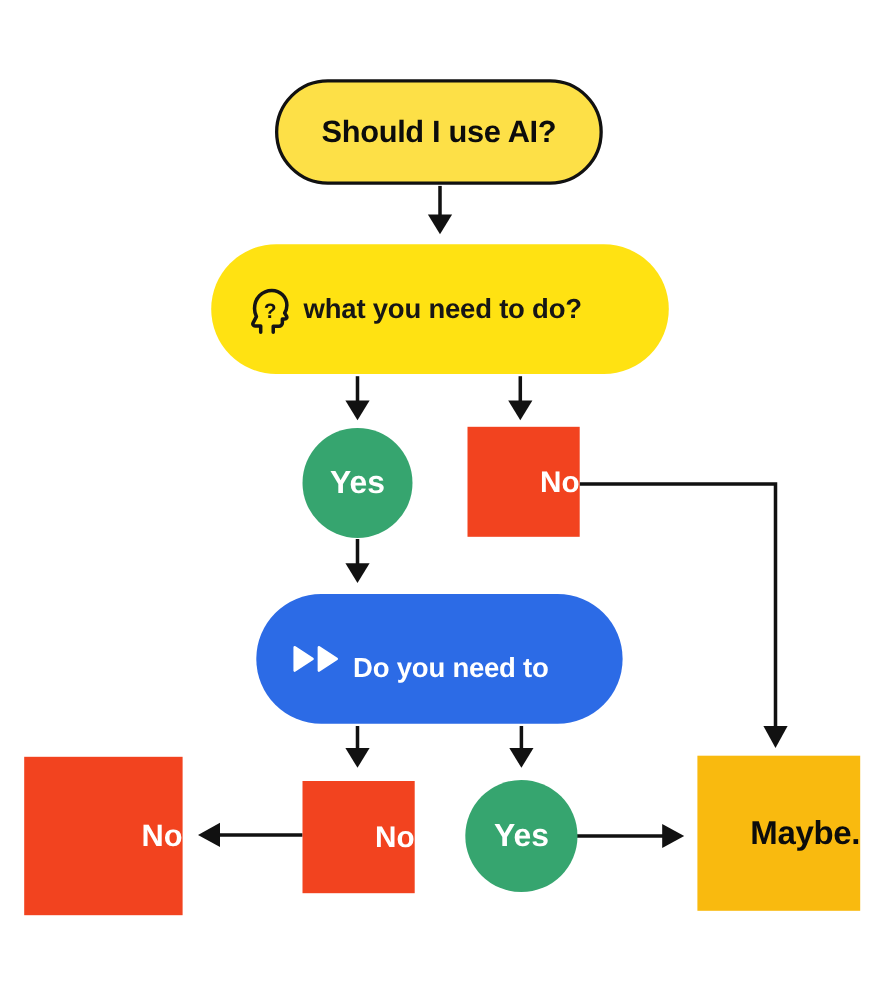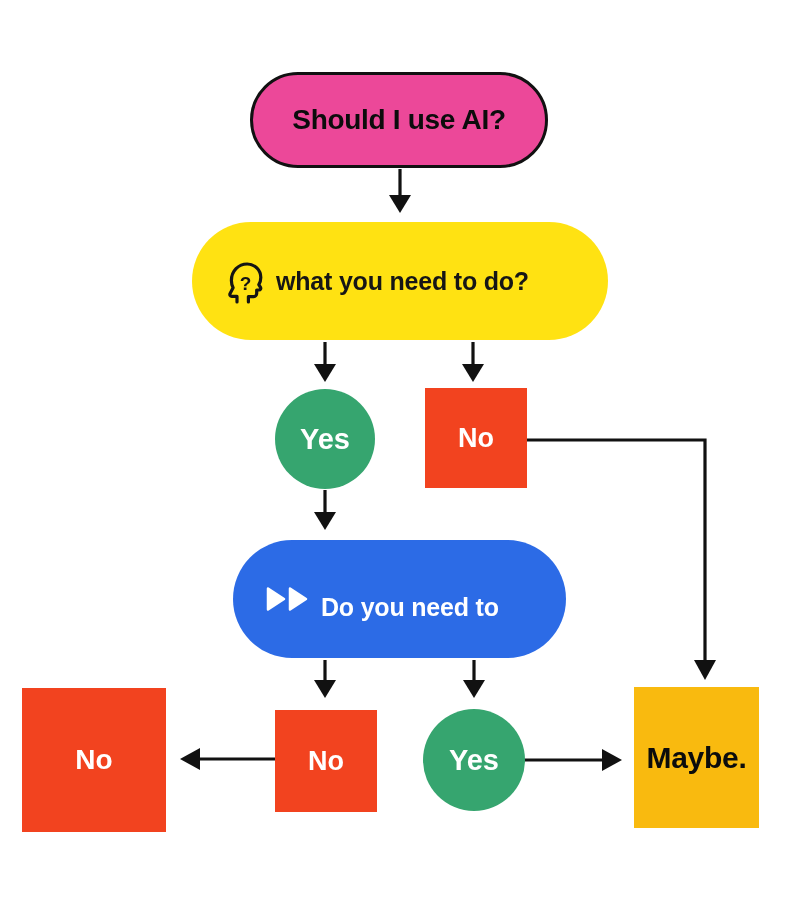--- a/index.html
+++ b/index.html
@@ -17,21 +17,21 @@
   body{
     width:800px;height:900px;
     font-family:"Liberation Sans","DejaVu Sans",sans-serif;
     position:relative;overflow:hidden;
   }
   .canvas{position:absolute;left:0;top:0;width:800px;height:900px;background:var(--c-bg);}
   .connectors{position:absolute;left:0;top:0;width:800px;height:900px;pointer-events:none;}
   .node{position:absolute;display:flex;align-items:center;justify-content:center;}
   .pill-start{
     left:250px;top:72px;width:298px;height:96px;
-    background:#ec4899;border:3px solid var(--c-line);border-radius:48px;
+    background:#fde047;border:3px solid var(--c-line);border-radius:48px;
     font-size:28px;font-weight:800;color:#0c0c0c;letter-spacing:-0.3px;
   }
   .pill-q{border-radius:59px;justify-content:flex-start;}
   .pill-q1{
     left:192px;top:222px;width:416px;height:118px;
     background:var(--c-yellow);padding-left:26px;
   }
   .pill-q2{
     left:233px;top:540px;width:333px;height:118px;
     background:var(--c-blue);padding-left:32px;
@@ -41,27 +41,27 @@
   .pill-q1 .q-text span{color:var(--c-ink);}
   .pill-q2 .q-text span{color:#ffffff;margin-top:17px;}
   .icon-box{display:flex;align-items:center;justify-content:center;flex:0 0 auto;}
   .circle{
     width:100px;height:100px;border-radius:50%;
     background:var(--c-green);color:#fff;font-size:29px;font-weight:800;
   }
   .circle-q1yes{left:275px;top:389px;}
   .circle-q2yes{left:423px;top:709px;width:102px;height:102px;}
   .square{
-    background:var(--c-red);color:#fff;font-size:27px;font-weight:800;
+    background:var(--c-red);color:#fff;font-size:27px;font-weight:800;justify-content:flex-end;
   }
   .square-q1no{left:425px;top:388px;width:102px;height:100px;}
   .square-q2no{left:275px;top:710px;width:102px;height:102px;}
   .square-endno{left:22px;top:688px;width:144px;height:144px;font-size:28px;}
   .square-maybe{
-    left:634px;top:687px;width:125px;height:141px;
+    left:634px;top:687px;width:148px;height:141px;
     background:var(--c-amber);color:#0c0c0c;font-size:30px;font-weight:800;letter-spacing:-0.3px;
   }
 </style>
 </head>
 <body>
 
 <div class="canvas">
 
   <svg class="connectors" viewBox="0 0 800 900" xmlns="http://www.w3.org/2000/svg">
     <g stroke="#111111" stroke-width="3.2" fill="none">

